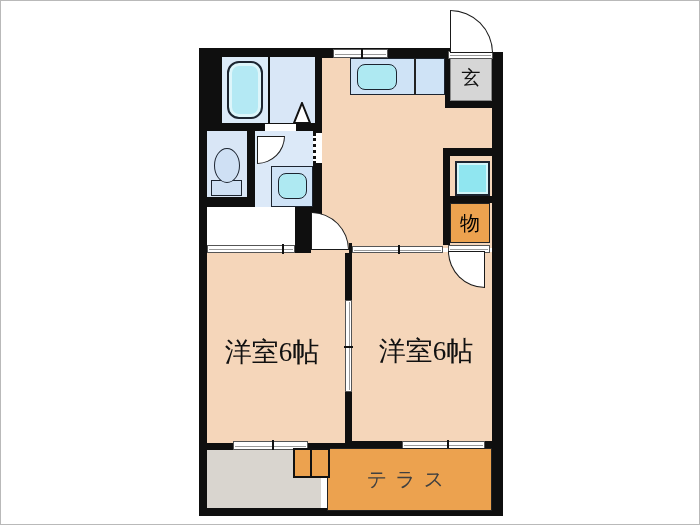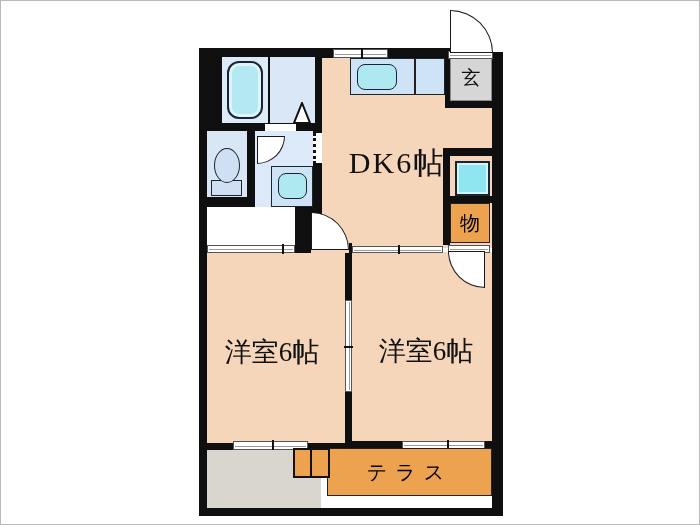--- a/index.html
+++ b/index.html
@@ -114,24 +114,23 @@
       <i class="mid"></i>
       <i class="tick" style="left:38px"></i>
     </div>
   <div class="slider" style="left:402px;top:441px;width:83px;height:8px">
       <i class="mid"></i>
       <i class="tick" style="left:44px"></i>
     </div>
 
   <div class="abs" style="left:207px;top:450px;width:114px;height:58px;background:#d9d5cf"></div>
   <div class="abs" style="left:321px;top:478px;width:8px;height:30px;background:#ffffff"></div>
-  <div class="orange" style="left:327px;top:448px;width:165px;height:48px;font-size:20px;letter-spacing:8px;color:#000000">
+  <div class="orange" style="left:327px;top:448px;width:165px;height:63px;font-size:20px;letter-spacing:8px;color:#404040">
     <span>テラス</span>
   </div>
   <div class="abs" style="left:293px;top:448px;width:37px;height:30px;background:#eca24f;border:2px solid #111">
     <div style="position:absolute;left:15px;top:0;width:2px;height:100%;background:#111"></div>
   </div>
 
-  <div class="label" style="left:397px;top:163px;font-size:30px;letter-spacing:2px">DK6帖</div>
   <div class="label" style="left:272px;top:352px;font-size:27px">洋室6帖</div>
   <div class="label" style="left:426px;top:351px;font-size:27px">洋室6帖</div>
 
 </div>
 
 </body></html>

